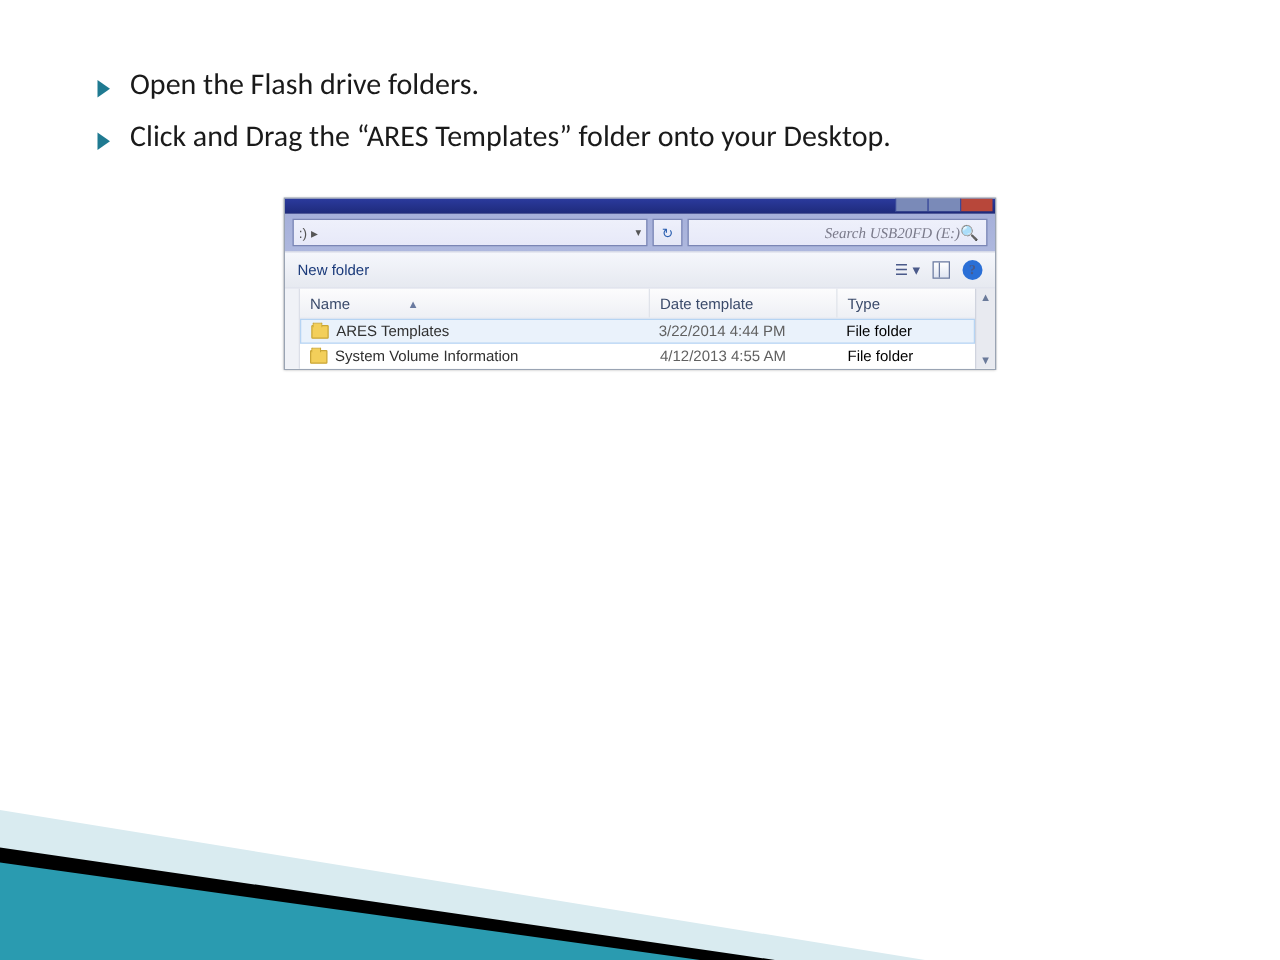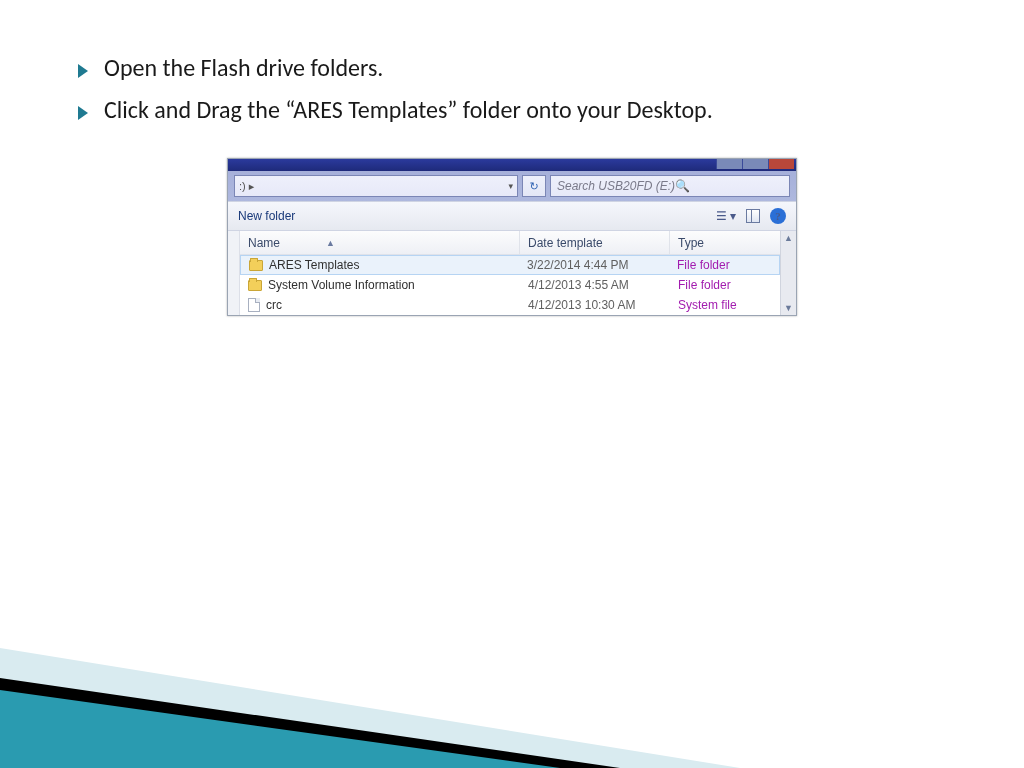--- a/index.html
+++ b/index.html
@@ -105,21 +105,22 @@
   }
   .search-box {
     width: 240px;
     height: 22px;
     background: linear-gradient(#eef0fb,#e7e9f8);
     border:1px solid #7b86b5;
     display:flex; align-items:center;
     padding:0 6px;
     color:#7a7a8a;
     font-style: italic;
-    justify-content: flex-start;
+    justify-content: flex-end;
+    font-family: Liberation Serif, serif;
   }
   .search-box .mag { font-style: normal; color:#4a5a8a; }
 
   .exp-toolbar {
     background: linear-gradient(#f5f7fc, #e6e9f0);
     border-top: 1px solid #cfd4e3;
     border-bottom: 1px solid #cfd4e3;
     height: 30px;
     display:flex; align-items:center;
     padding: 0 10px;
@@ -158,21 +159,21 @@
   .col-type { width: 110px; border-right:none !important; }
   .sort-arrow { color:#6a7aa0; font-size:9px; margin-left:40px;}
 
   .row {
     display:flex; height:20px; align-items:center; font-size:12px; color:#303030;
   }
   .row.selected { background:#eaf2fb; border:1px solid #b6d4f3; }
   .row > div { padding:0 8px; }
   .row .col-name { flex:1; display:flex; align-items:center; gap:6px; }
   .row .col-date { width:150px; color:#606060;}
-  .row .col-type { width:110px; color:#a21caf;}
+  .row .col-type { width:110px; color:#000000;}
   .folder-icon {
     width:14px;height:11px;background:#f3cf5a;border:1px solid #caa637;border-radius:1px;position:relative;
   }
   .folder-icon::before{content:"";position:absolute;top:-3px;left:0;width:6px;height:3px;background:#f3cf5a;border:1px solid #caa637;border-bottom:none;border-radius:1px 1px 0 0;}
   .file-icon {
     width:12px;height:14px;background:#fff;border:1px solid #a8b0c0;position:relative;
   }
   .file-icon::after{content:"";position:absolute;right:-1px;top:-1px;width:4px;height:4px;background:#e8ecf3;border-left:1px solid #a8b0c0;border-bottom:1px solid #a8b0c0;}
 
   .exp-scroll {
@@ -250,28 +251,20 @@
           <div class="col-type">File folder</div>
         </div>
         <div class="row">
           <div class="col-name">
               <span class="folder-icon"></span>
               <span>System Volume Information</span>
             </div>
           <div class="col-date">4/12/2013 4:55 AM</div>
           <div class="col-type">File folder</div>
         </div>
-        <div class="row">
-          <div class="col-name">
-              <span class="file-icon"></span>
-              <span>crc</span>
-            </div>
-          <div class="col-date">4/12/2013 10:30 AM</div>
-          <div class="col-type">System file</div>
-        </div>
       </div>
       <div class="exp-scroll">
         <span>▲</span>
         <span>▼</span>
       </div>
     </div>
   </div>
 
   <div class="tri tri1"></div>
   <div class="tri tri2"></div>

